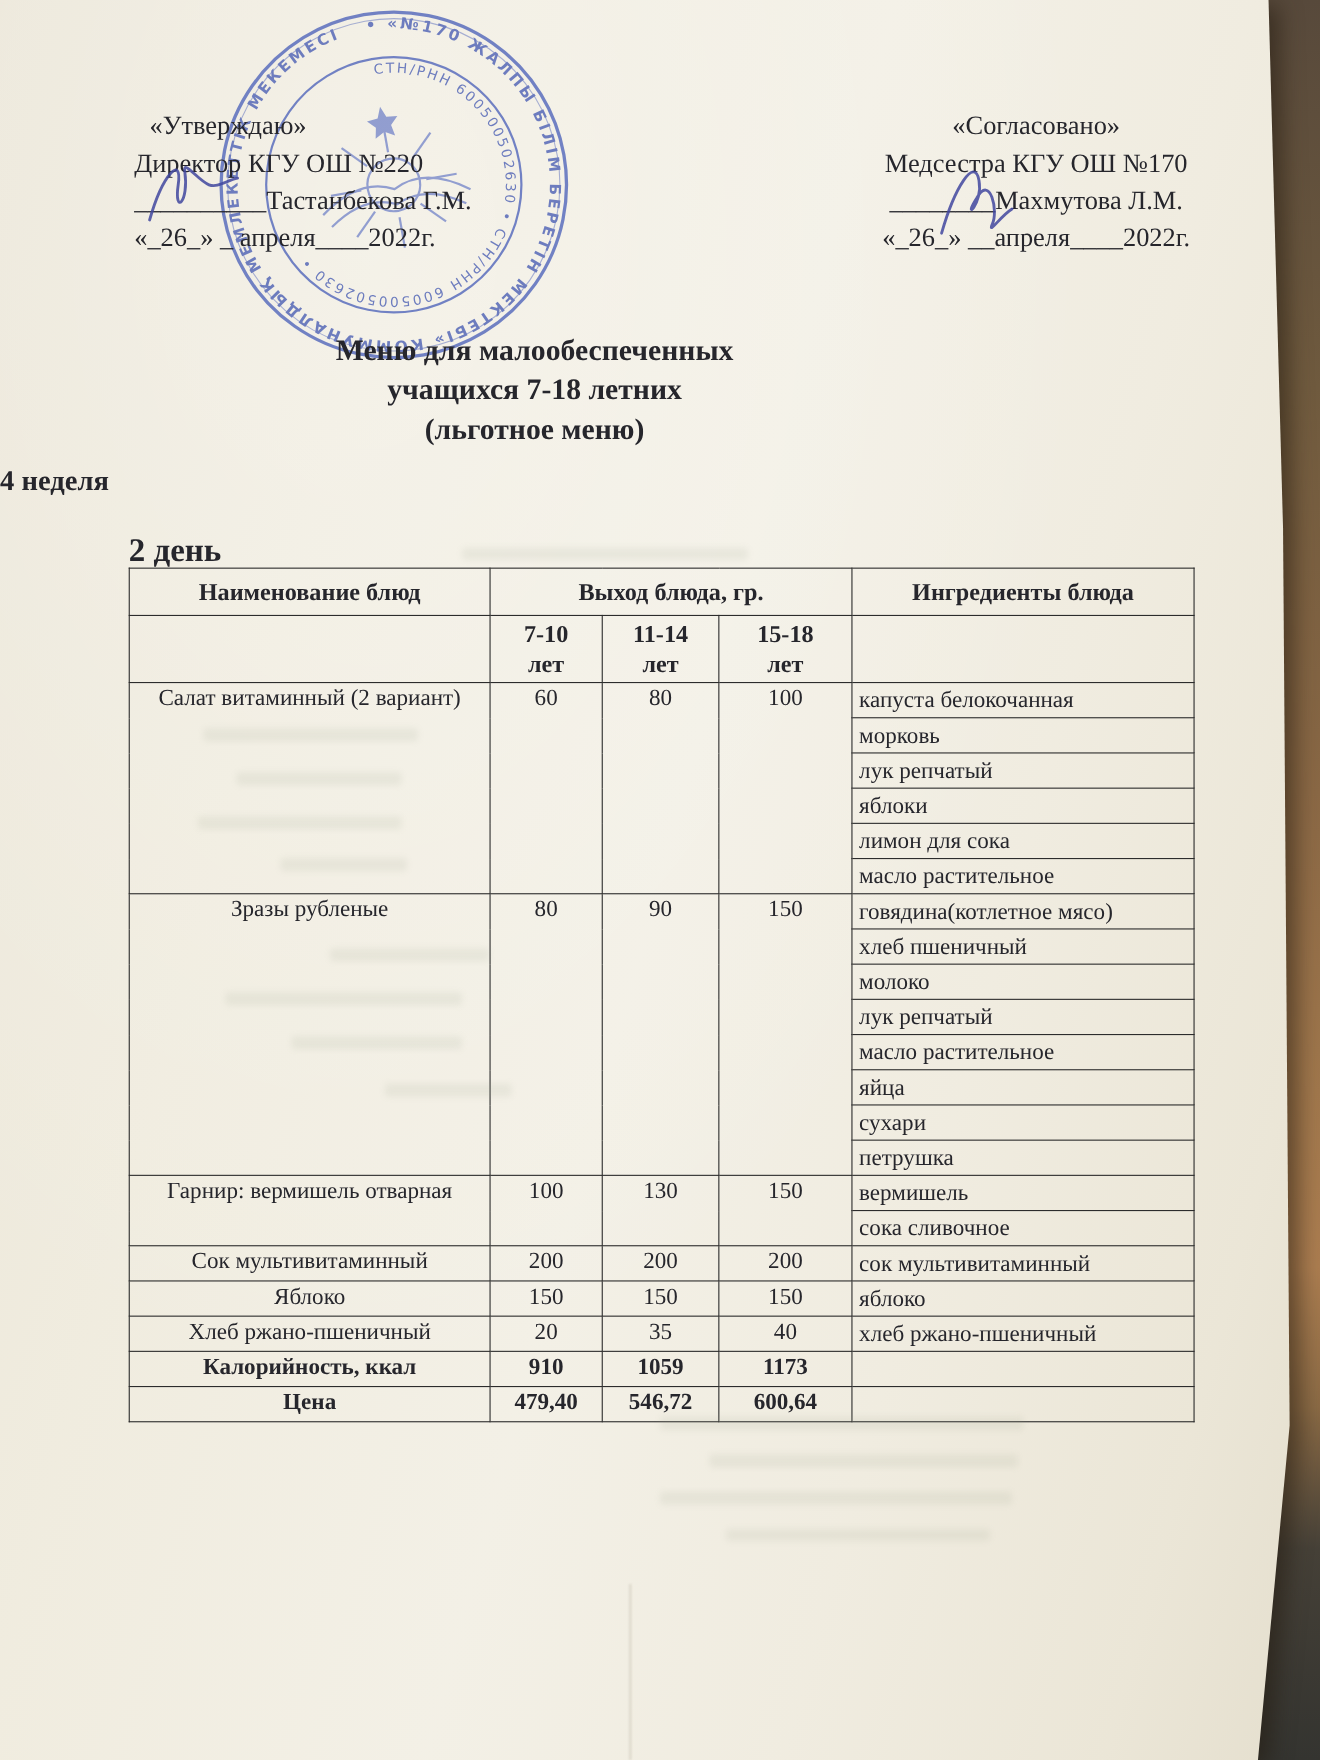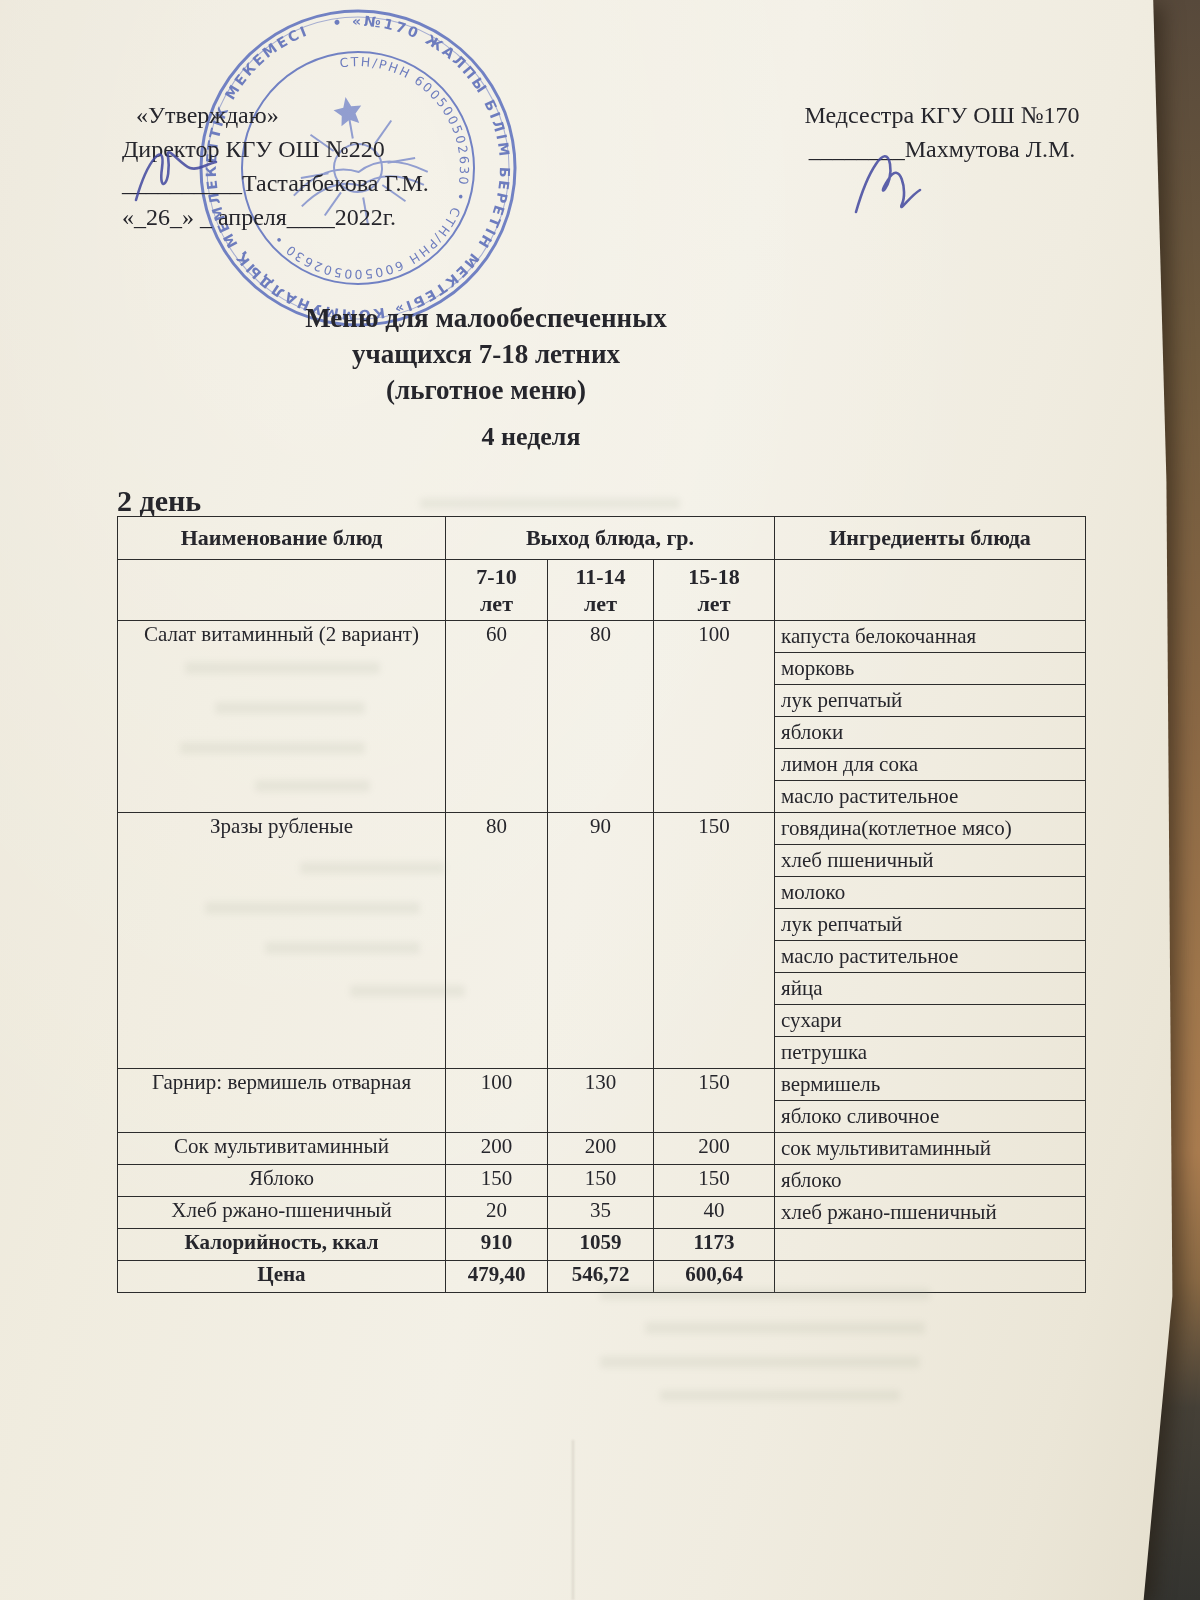--- a/index.html
+++ b/index.html
@@ -32,22 +32,22 @@
   .stamp{position:absolute;left:168px;top:-22px;}
 
   
   .sig{position:absolute;}
   .sig-left{left:128px;top:138px;}
   .sig-right{left:842px;top:136px;}
 
   
   .doc-title{position:absolute;left:0;top:300px;width:972px;text-align:center;
     font-weight:bold;font-size:27px;line-height:36px;color:#26262c;}
-  .week{position:absolute;left:0;top:422px;width:990px;text-align:center;
-    font-weight:bold;font-size:26px;color:#26262c;margin-left:36px;}
+  .week{position:absolute;left:0;top:422px;width:990px;text-align:left;
+    font-weight:bold;font-size:26px;color:#26262c;}
   .day-label{position:absolute;left:117px;top:484px;font-weight:bold;font-size:30px;color:#26262c;}
 
   
   .menu-table{
     position:absolute;left:117px;top:516px;width:968px;
     border-collapse:collapse;table-layout:fixed;
     font-size:21px;color:#26262c;
   }
   .menu-table th,.menu-table td{border:1.6px solid #2c2c2c;padding:1px 6px;}
   .menu-table th{font-weight:bold;font-size:22px;text-align:center;}
@@ -108,22 +108,24 @@
     <div class="t1">«Утверждаю»</div>
     <div>Директор КГУ ОШ №220</div>
     <div>__________Тастанбекова Г.М.</div>
     <div>«_26_» _ апреля____2022г.</div>
   </div>
   <svg class="sig sig-left" width="150" height="90" viewBox="0 0 150 90">
     <path d="M8,62 C20,20 38,2 34,30 C30,58 44,46 40,18 C38,6 52,26 62,30 C70,33 78,26 88,24" stroke="#41479f" stroke-width="2.6" fill="none" stroke-linecap="round" opacity="0.85"></path>
   </svg>
 
   <div class="approval approval-right">
+    <div>«Согласовано»</div>
     <div>Медсестра КГУ ОШ №170</div>
     <div>________Махмутова Л.М.</div>
+    <div>«_26_» __апреля____2022г.</div>
   </div>
   <svg class="sig sig-right" width="140" height="95" viewBox="0 0 140 95">
     <path d="M14,76 C26,34 44,6 48,28 C52,50 32,66 46,44 C58,22 66,56 60,68 C56,78 68,60 78,54" stroke="#41479f" stroke-width="2.6" fill="none" stroke-linecap="round" opacity="0.85"></path>
   </svg>
 
   <div class="doc-title">
     <div>Меню для малообеспеченных</div>
     <div>учащихся 7-18 летних</div>
     <div>(льготное меню)</div>
   </div>
@@ -214,21 +216,21 @@
             <td class="c-ing">петрушка</td>
           </tr>
           <tr class="ing-row">
             <td class="c-name" rowspan="2">Гарнир: вермишель отварная</td>
             <td class="c-val" rowspan="2">100</td>
             <td class="c-val" rowspan="2">130</td>
             <td class="c-val" rowspan="2">150</td>
             <td class="c-ing">вермишель</td>
           </tr>
           <tr class="ing-row">
-            <td class="c-ing">яблоко сливочное</td>
+            <td class="c-ing">сока сливочное</td>
           </tr>
           <tr class="ing-row">
             <td class="c-name">Сок мультивитаминный</td>
             <td class="c-val">200</td>
             <td class="c-val">200</td>
             <td class="c-val">200</td>
             <td class="c-ing">сок мультивитаминный</td>
           </tr>
           <tr class="ing-row">
             <td class="c-name">Яблоко</td>

